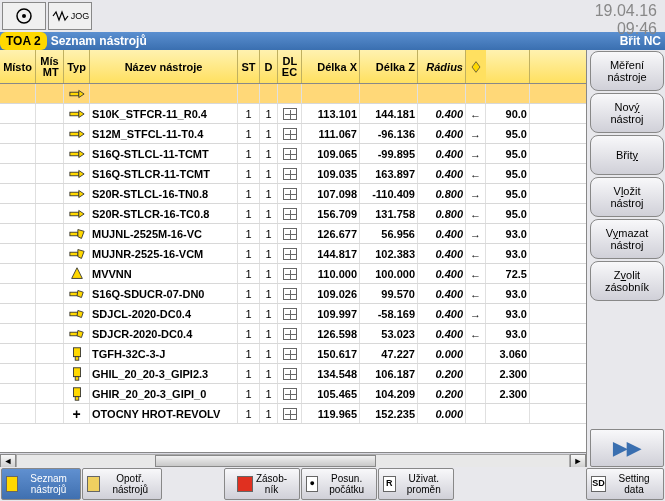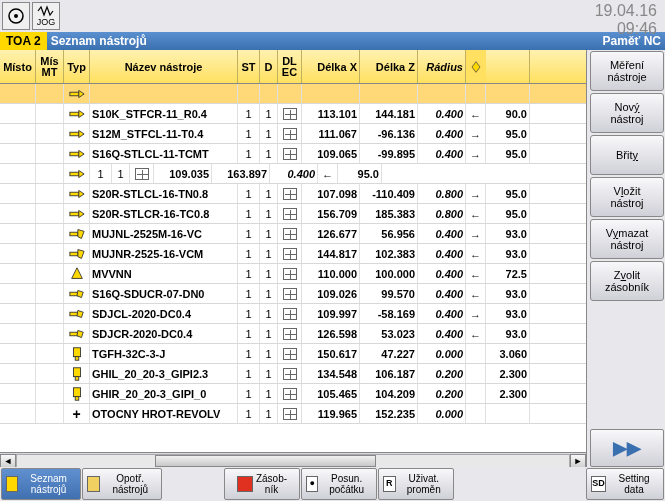--- a/index.html
+++ b/index.html
@@ -1,27 +1,27 @@
 <!DOCTYPE html>
 <html><head>
 <meta charset="utf-8">
 <style>
   * { box-sizing: border-box; margin: 0; padding: 0; }
   body { font-family: Arial, sans-serif; font-size: 11px; background: #e8e8ec; width: 665px; height: 501px; overflow: hidden; position: relative; }
   .top-icons { display: flex; gap: 2px; padding: 2px; }
-  .top-icon { width: 28px; height: 28px; border: 1px solid #888; background: #f0f0f0; display: flex; align-items: center; justify-content: center; font-size: 9px; flex-direction: column; }
+  .top-icon { width: 44px; height: 28px; border: 1px solid #888; background: #f0f0f0; display: flex; align-items: center; justify-content: center; font-size: 9px; flex-direction: row; }
   .datetime { position: absolute; top: 2px; right: 8px; text-align: right; color: #888; font-size: 16px; }
   .title-bar { display: flex; align-items: center; height: 18px; background: linear-gradient(#5a8fd0,#3a6fb0); color: #fff; font-weight: bold; font-size: 12px; }
-  .toa { background: #ffd800; color: #000; padding: 0 6px; height: 100%; display: flex; align-items: center; }
+  .toa { background: #ffd800; color: #000; padding: 0 6px; height: 100%; display: flex; align-items: center; border-radius: 6px; }
   .title-text { padding-left: 4px; flex: 1; }
   .title-right { padding-right: 4px; }
   .main { display: flex; height: 418px; }
   .table-area { flex: 1; display: flex; flex-direction: column; border-right: 1px solid #888; }
   .thead { display: flex; background: linear-gradient(#fff2b0,#ffe060); border-bottom: 1px solid #888; height: 34px; }
-  .th { border-right: 1px solid #c0b060; display: flex; align-items: center; justify-content: center; font-weight: bold; padding: 2px; text-align: center; }
+  .th { border-right: 1px solid #c0b060; display: flex; align-items: center; justify-content: center; font-weight: bold; padding: 2px; text-align: right; }
   .th.last { border-right: none; background: #ffe060; }
   .th svg { width: 22px; height: 18px; }
   .tbody { flex: 1; overflow: hidden; background: #fff; }
   .row { display: flex; height: 20px; border-bottom: 1px solid #d8d8d8; align-items: center; }
   .row:first-child { background: #ffd878; }
   .cell { border-right: 1px solid #e0e0e0; height: 100%; display: flex; align-items: center; padding: 0 2px; overflow: hidden; white-space: nowrap; }
   .c-misto { width: 36px; }
   .c-mismt { width: 28px; }
   .c-typ { width: 26px; justify-content: center; }
   .c-name { width: 148px; font-weight: bold; }
@@ -36,21 +36,21 @@
   .icon-tool { width: 18px; height: 16px; display: inline-block; }
   .dl-box { width: 14px; height: 12px; border: 1px solid #666; position: relative; }
   .dl-box::before, .dl-box::after { content: ""; position: absolute; background: #666; }
   .dl-box::before { left: 6px; top: 1px; width: 1px; height: 9px; }
   .dl-box::after { left: 1px; top: 5px; width: 11px; height: 1px; }
   .hscroll { height: 16px; background: #d8d8e0; border-top: 1px solid #888; display: flex; align-items: center; }
   .hscroll .btn { width: 16px; height: 14px; background: linear-gradient(#f8f8f8,#d0d0d0); border: 1px solid #888; display: flex; align-items: center; justify-content: center; font-size: 9px; }
   .hscroll .track { flex: 1; height: 14px; background: #e8e8e8; border: 1px solid #aaa; position: relative; }
   .hscroll .thumb { position: absolute; left: 25%; width: 40%; height: 100%; background: linear-gradient(#f0f0f0,#c8c8c8); border: 1px solid #888; }
   .side { width: 78px; display: flex; flex-direction: column; padding: 1px 1px 1px 3px; background: #e8e8ec; }
-  .side-btn { height: 40px; margin-bottom: 2px; background: linear-gradient(#f8f8fa,#d0d0d8); border: 1px solid #888; border-radius: 3px; display: flex; align-items: center; justify-content: center; text-align: center; font-size: 11px; line-height: 1.1; cursor: pointer; padding: 2px; }
+  .side-btn { height: 40px; margin-bottom: 2px; background: linear-gradient(#f8f8fa,#d0d0d8); border: 1px solid #888; border-radius: 8px; display: flex; align-items: center; justify-content: center; text-align: center; font-size: 11px; line-height: 1.1; cursor: pointer; padding: 2px; }
   .side .spacer { flex: 1; }
   .side-arrow { height: 38px; background: linear-gradient(#f8f8fa,#d0d0d8); border: 1px solid #888; border-radius: 2px; display: flex; align-items: center; justify-content: center; color: #3a6fb0; font-size: 18px; font-weight: bold; }
   .bottom { position: absolute; bottom: 0; left: 0; right: 0; height: 34px; display: flex; background: #e8e8ec; padding: 1px; gap: 1px; }
   .bot-btn { background: linear-gradient(#f8f8fa,#d0d0d8); border: 1px solid #888; border-radius: 2px; display: flex; align-items: center; justify-content: center; font-size: 10px; line-height: 1.1; text-align: center; padding: 2px 4px; gap: 3px; cursor: pointer; }
   .bot-btn.sel { background: linear-gradient(#6090d0,#4070b0); color: #fff; }
   .bot-btn .ico { width: 16px; height: 16px; background: #ffd800; border: 1px solid #666; }
   .bot-btn .ico2 { width: 16px; height: 16px; border: 1px solid #666; background: #fff; display:flex;align-items:center;justify-content:center;font-size:9px;font-weight:bold; }
   u { text-decoration: underline; }
 </style>
 </head>
@@ -71,21 +71,21 @@
   </div>
 </div>
 <div class="datetime">
   <div>19.04.16</div>
   <div>09:46</div>
 </div>
 
 <div class="title-bar">
   <div class="toa">TOA 2</div>
   <div class="title-text">Seznam nástrojů</div>
-  <div class="title-right">Paměť NC</div>
+  <div class="title-right">Břit NC</div>
 </div>
 
 <div class="main">
   <div class="table-area">
     <div class="thead">
       <div class="th c-misto">Místo</div>
       <div class="th c-mismt" style="white-space:pre-line;line-height:1">Mís
 MT</div>
       <div class="th c-typ">Typ</div>
       <div class="th c-name">Název nástroje</div>
@@ -188,20 +188,21 @@
         </div>
         <div class="row">
           <div class="cell c-misto"></div>
           <div class="cell c-mismt"></div>
           <div class="cell c-typ">
             <svg class="icon-tool" viewBox="0 0 20 18">
               <rect x="2" y="7" width="10" height="4" fill="#ffd800" stroke="#333"></rect>
               <polygon points="12,5 18,9 12,13" fill="#ffd800" stroke="#333"></polygon>
             </svg>
           </div>
+          <div class="cell c-name">S16Q-STLCR-11-TCMT</div>
           <div class="cell c-st">1</div>
           <div class="cell c-d">1</div>
           <div class="cell c-dlec">
             <span class="dl-box"></span>
           </div>
           <div class="cell c-dx">109.035</div>
           <div class="cell c-dz">163.897</div>
           <div class="cell c-rad">0.400</div>
           <div class="cell c-arr">←</div>
           <div class="cell c-val">95.0</div>
@@ -236,21 +237,21 @@
               <polygon points="12,5 18,9 12,13" fill="#ffd800" stroke="#333"></polygon>
             </svg>
           </div>
           <div class="cell c-name">S20R-STLCR-16-TC0.8</div>
           <div class="cell c-st">1</div>
           <div class="cell c-d">1</div>
           <div class="cell c-dlec">
             <span class="dl-box"></span>
           </div>
           <div class="cell c-dx">156.709</div>
-          <div class="cell c-dz">185.383</div>
+          <div class="cell c-dz">131.758</div>
           <div class="cell c-rad">0.800</div>
           <div class="cell c-arr">←</div>
           <div class="cell c-val">95.0</div>
         </div>
         <div class="row">
           <div class="cell c-misto"></div>
           <div class="cell c-mismt"></div>
           <div class="cell c-typ">
             <svg class="icon-tool" viewBox="0 0 20 18">
               <rect x="2" y="7" width="9" height="4" fill="#ffd800" stroke="#333"></rect>

